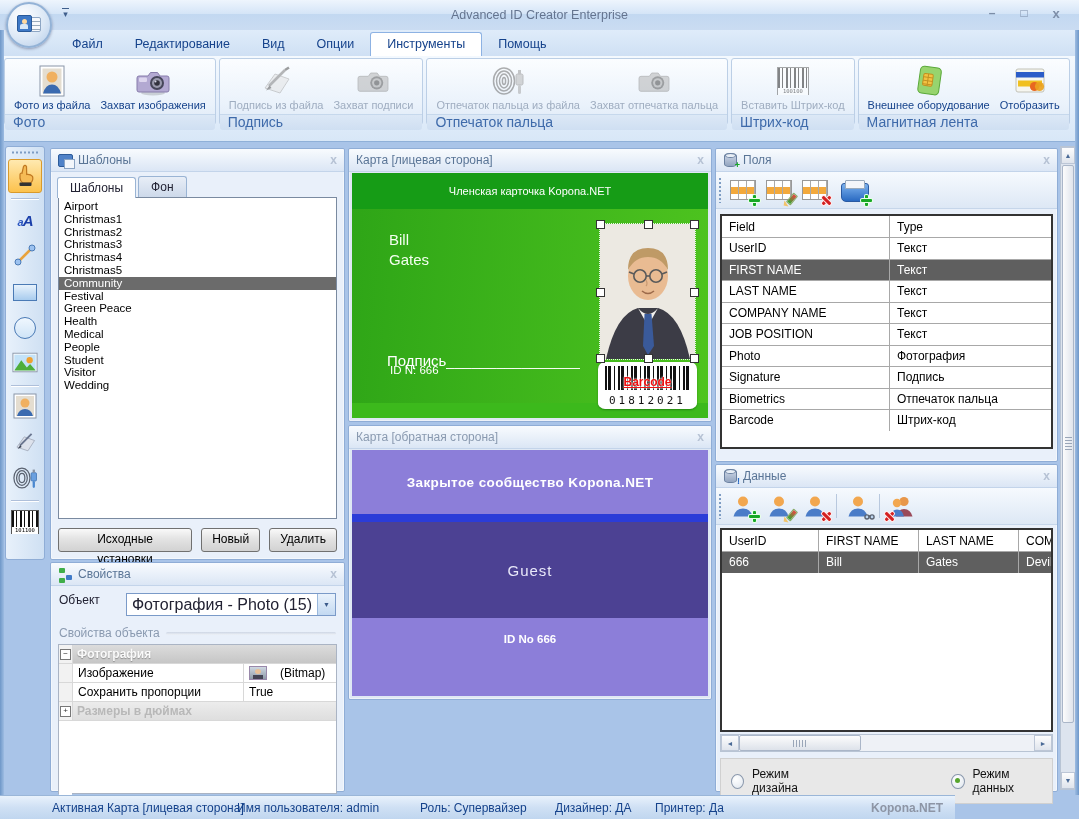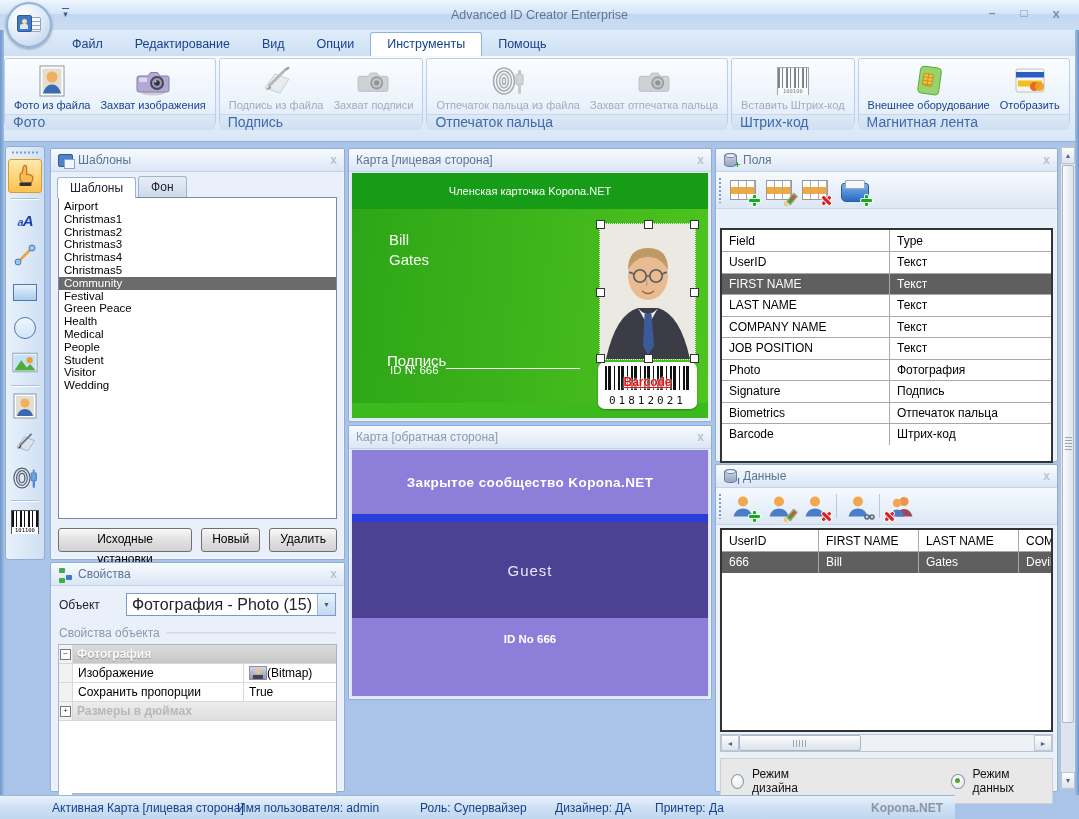--- a/index.html
+++ b/index.html
@@ -89,36 +89,36 @@
   .ttab{padding:3px 12px;border:1px solid #9ab4d4;border-bottom:none;border-radius:3px 3px 0 0;
     background:linear-gradient(#e8eef7,#cdd9ea);color:#223;cursor:default;font-size:12px}
   .ttab.active{background:#fff;position:relative;top:1px}
   .tpl-list{margin:0 7px;height:318px;background:#fff;border:1px solid #7a8aa0;overflow:hidden;padding-top:2px}
   .tpl-item{padding:0 5px;height:12.8px;line-height:12.8px;font-size:11.5px;cursor:default}
   .tpl-item.sel{background:#6b6b6b;color:#fff}
   .tpl-btns{display:flex;gap:9px;padding:9px 7px 0}
   .btn{height:22px;line-height:20px;padding:0 10px;background:linear-gradient(#f9f9f9,#e3e3e3 45%,#d2d2d2);
     border:1px solid #707070;border-radius:3px;font-size:12px;text-align:center;cursor:default}
   
-  .prop-row{display:flex;align-items:center;padding:7px 8px 2px;gap:8px;color:#223}
+  .prop-row{display:flex;padding:7px 8px 2px;gap:8px;color:#223}
   .dd{flex:1;display:flex;height:21px;border:1px solid #7a9ac8;background:#fff;align-items:center}
   .dd .val{flex:1;padding:0 5px;font-size:16px;white-space:nowrap;overflow:hidden}
   .dd .arr{width:17px;height:100%;background:linear-gradient(#e9f2fc,#c3d9f1);border-left:1px solid #9ab8dc;
     display:flex;align-items:center;justify-content:center;font-size:7px;color:#3a5a8a}
   .sect{display:flex;align-items:center;gap:6px;color:#8a9ab0;padding:8px 8px 4px;font-size:12px}
   .sect .ln{flex:1;height:3px;border-radius:2px;background:linear-gradient(#cdd6e4,#eef2f8)}
   .pgrid{margin:0 7px;background:#fff;border:1px solid #aab4c4;height:148px;font-size:12px}
   .pgrow{display:flex;border-bottom:1px solid #d8d8d8;height:18px;align-items:center}
   .pgut{width:13px;align-self:stretch;border-right:1px solid #d8d8d8;display:flex;align-items:center;justify-content:center;background:#f2f2f2}
   .pmbox{width:9px;height:9px;border:1px solid #777;background:#fff;font-size:8px;line-height:7px;text-align:center;color:#333}
   .pgroup{flex:1;align-self:stretch;display:flex;align-items:center;padding:0 4px;background:linear-gradient(#dcdcdc,#c6c6c6);
     color:#fafafa;font-weight:bold;text-shadow:0 1px 1px #909090}
   .pgroup.gray{color:#b8b8b8;background:linear-gradient(#ececec,#dedede);text-shadow:none}
   .pname{width:160px;padding:0 5px;border-right:1px solid #d8d8d8;align-self:stretch;display:flex;align-items:center}
-  .pval{flex:1;padding:0 5px;display:flex;align-items:center;gap:0}
+  .pval{flex:1;padding:0 5px;display:flex;align-items:center;gap:13px}
   .thumb{width:16px;height:12px;border:1px solid #98a;background:linear-gradient(#cfd8e2,#8e9aa8);position:relative}
   .thumb::before{content:'';position:absolute;left:5px;top:2px;width:6px;height:5px;border-radius:50%;background:#e8c098}
   .thumb::after{content:'';position:absolute;left:3px;bottom:0;width:10px;height:4px;background:#445}
   
   .cardwrap{position:absolute;left:3px;right:3px;top:24px;bottom:3px}
   .card-front{position:absolute;inset:0;background:linear-gradient(95deg,#2ea517,#4ec41f);overflow:hidden}
   .cf-band{position:absolute;left:0;top:0;right:0;height:36px;background:#169c16;
     display:flex;align-items:center;justify-content:center;color:#fff;font-size:11px}
   .cf-bottom{position:absolute;left:0;right:0;bottom:0;height:15px;background:#3cb91c}
   .cf-name{position:absolute;left:37px;top:57px;color:#f4fff0;font-size:15px;line-height:1.35}
@@ -620,21 +620,21 @@
         </span>
       <span class="tbi">
           <span class="grid-ic"></span>
           <span class="badge xmark"></span>
         </span>
       <span class="tbi" style="margin-left:4px">
           <span class="drawer-ic"></span>
           <span class="badge plus"></span>
         </span>
     </div>
-    <div class="dtable fields-grid" style="margin-top:19px;height:231px">
+    <div class="dtable fields-grid" style="margin-top:5px;height:231px">
         <div class="trow thead">
           <div class="tcell">Field</div>
           <div class="tcell">Type</div>
         </div>
         <div class="trow">
           <div class="tcell">UserID</div>
           <div class="tcell">Текст</div>
         </div>
         <div class="trow sel">
           <div class="tcell">FIRST NAME</div>

